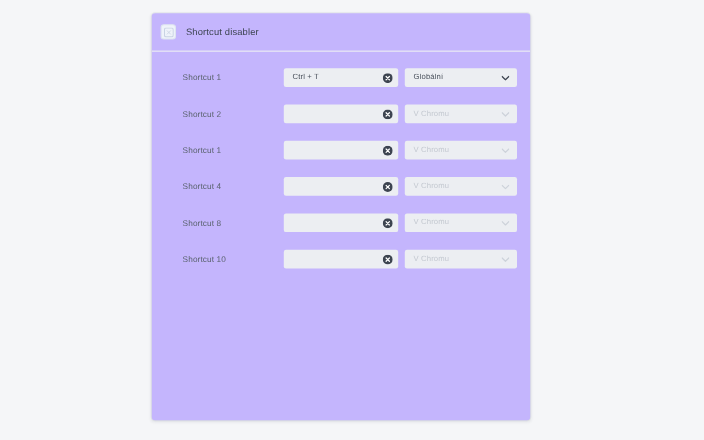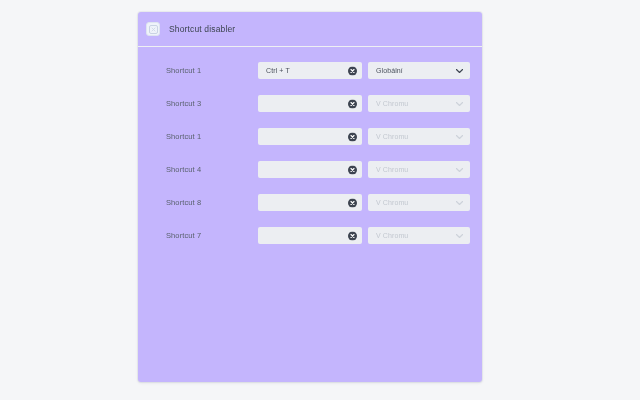--- a/index.html
+++ b/index.html
@@ -175,21 +175,21 @@
     <div class="select-field">
       <span class="select-value">Globální</span>
       <span class="chevron">
         <svg width="7" height="5" viewBox="0 0 8 5">
           <path d="M0.5 0.8 L4 4.2 L7.5 0.8" fill="none" stroke-width="1.3" stroke-linecap="round" stroke-linejoin="round" stroke="#3d4450"></path>
         </svg>
       </span>
     </div>
   </div>
         <div class="row">
-    <span class="row-label">Shortcut 3</span>
+    <span class="row-label">Shortcut 2</span>
     <div class="shortcut-field">
       <span class="shortcut-value"></span>
       <span class="clear-btn">
         <svg width="9" height="9" viewBox="0 0 12 12">
           <circle cx="6" cy="6" r="6" fill="#3d4450"></circle>
           <path d="M4 4 L8 8 M8 4 L4 8" stroke="#ffffff" stroke-width="1.5" stroke-linecap="round"></path>
         </svg>
       </span>
     </div>
     <div class="select-field disabled">
@@ -255,21 +255,21 @@
     <div class="select-field disabled">
       <span class="select-value">V Chromu</span>
       <span class="chevron">
         <svg width="7" height="5" viewBox="0 0 8 5">
           <path d="M0.5 0.8 L4 4.2 L7.5 0.8" fill="none" stroke-width="1.3" stroke-linecap="round" stroke-linejoin="round" stroke="#cdd2da"></path>
         </svg>
       </span>
     </div>
   </div>
         <div class="row">
-    <span class="row-label">Shortcut 7</span>
+    <span class="row-label">Shortcut 10</span>
     <div class="shortcut-field">
       <span class="shortcut-value"></span>
       <span class="clear-btn">
         <svg width="9" height="9" viewBox="0 0 12 12">
           <circle cx="6" cy="6" r="6" fill="#3d4450"></circle>
           <path d="M4 4 L8 8 M8 4 L4 8" stroke="#ffffff" stroke-width="1.5" stroke-linecap="round"></path>
         </svg>
       </span>
     </div>
     <div class="select-field disabled">

